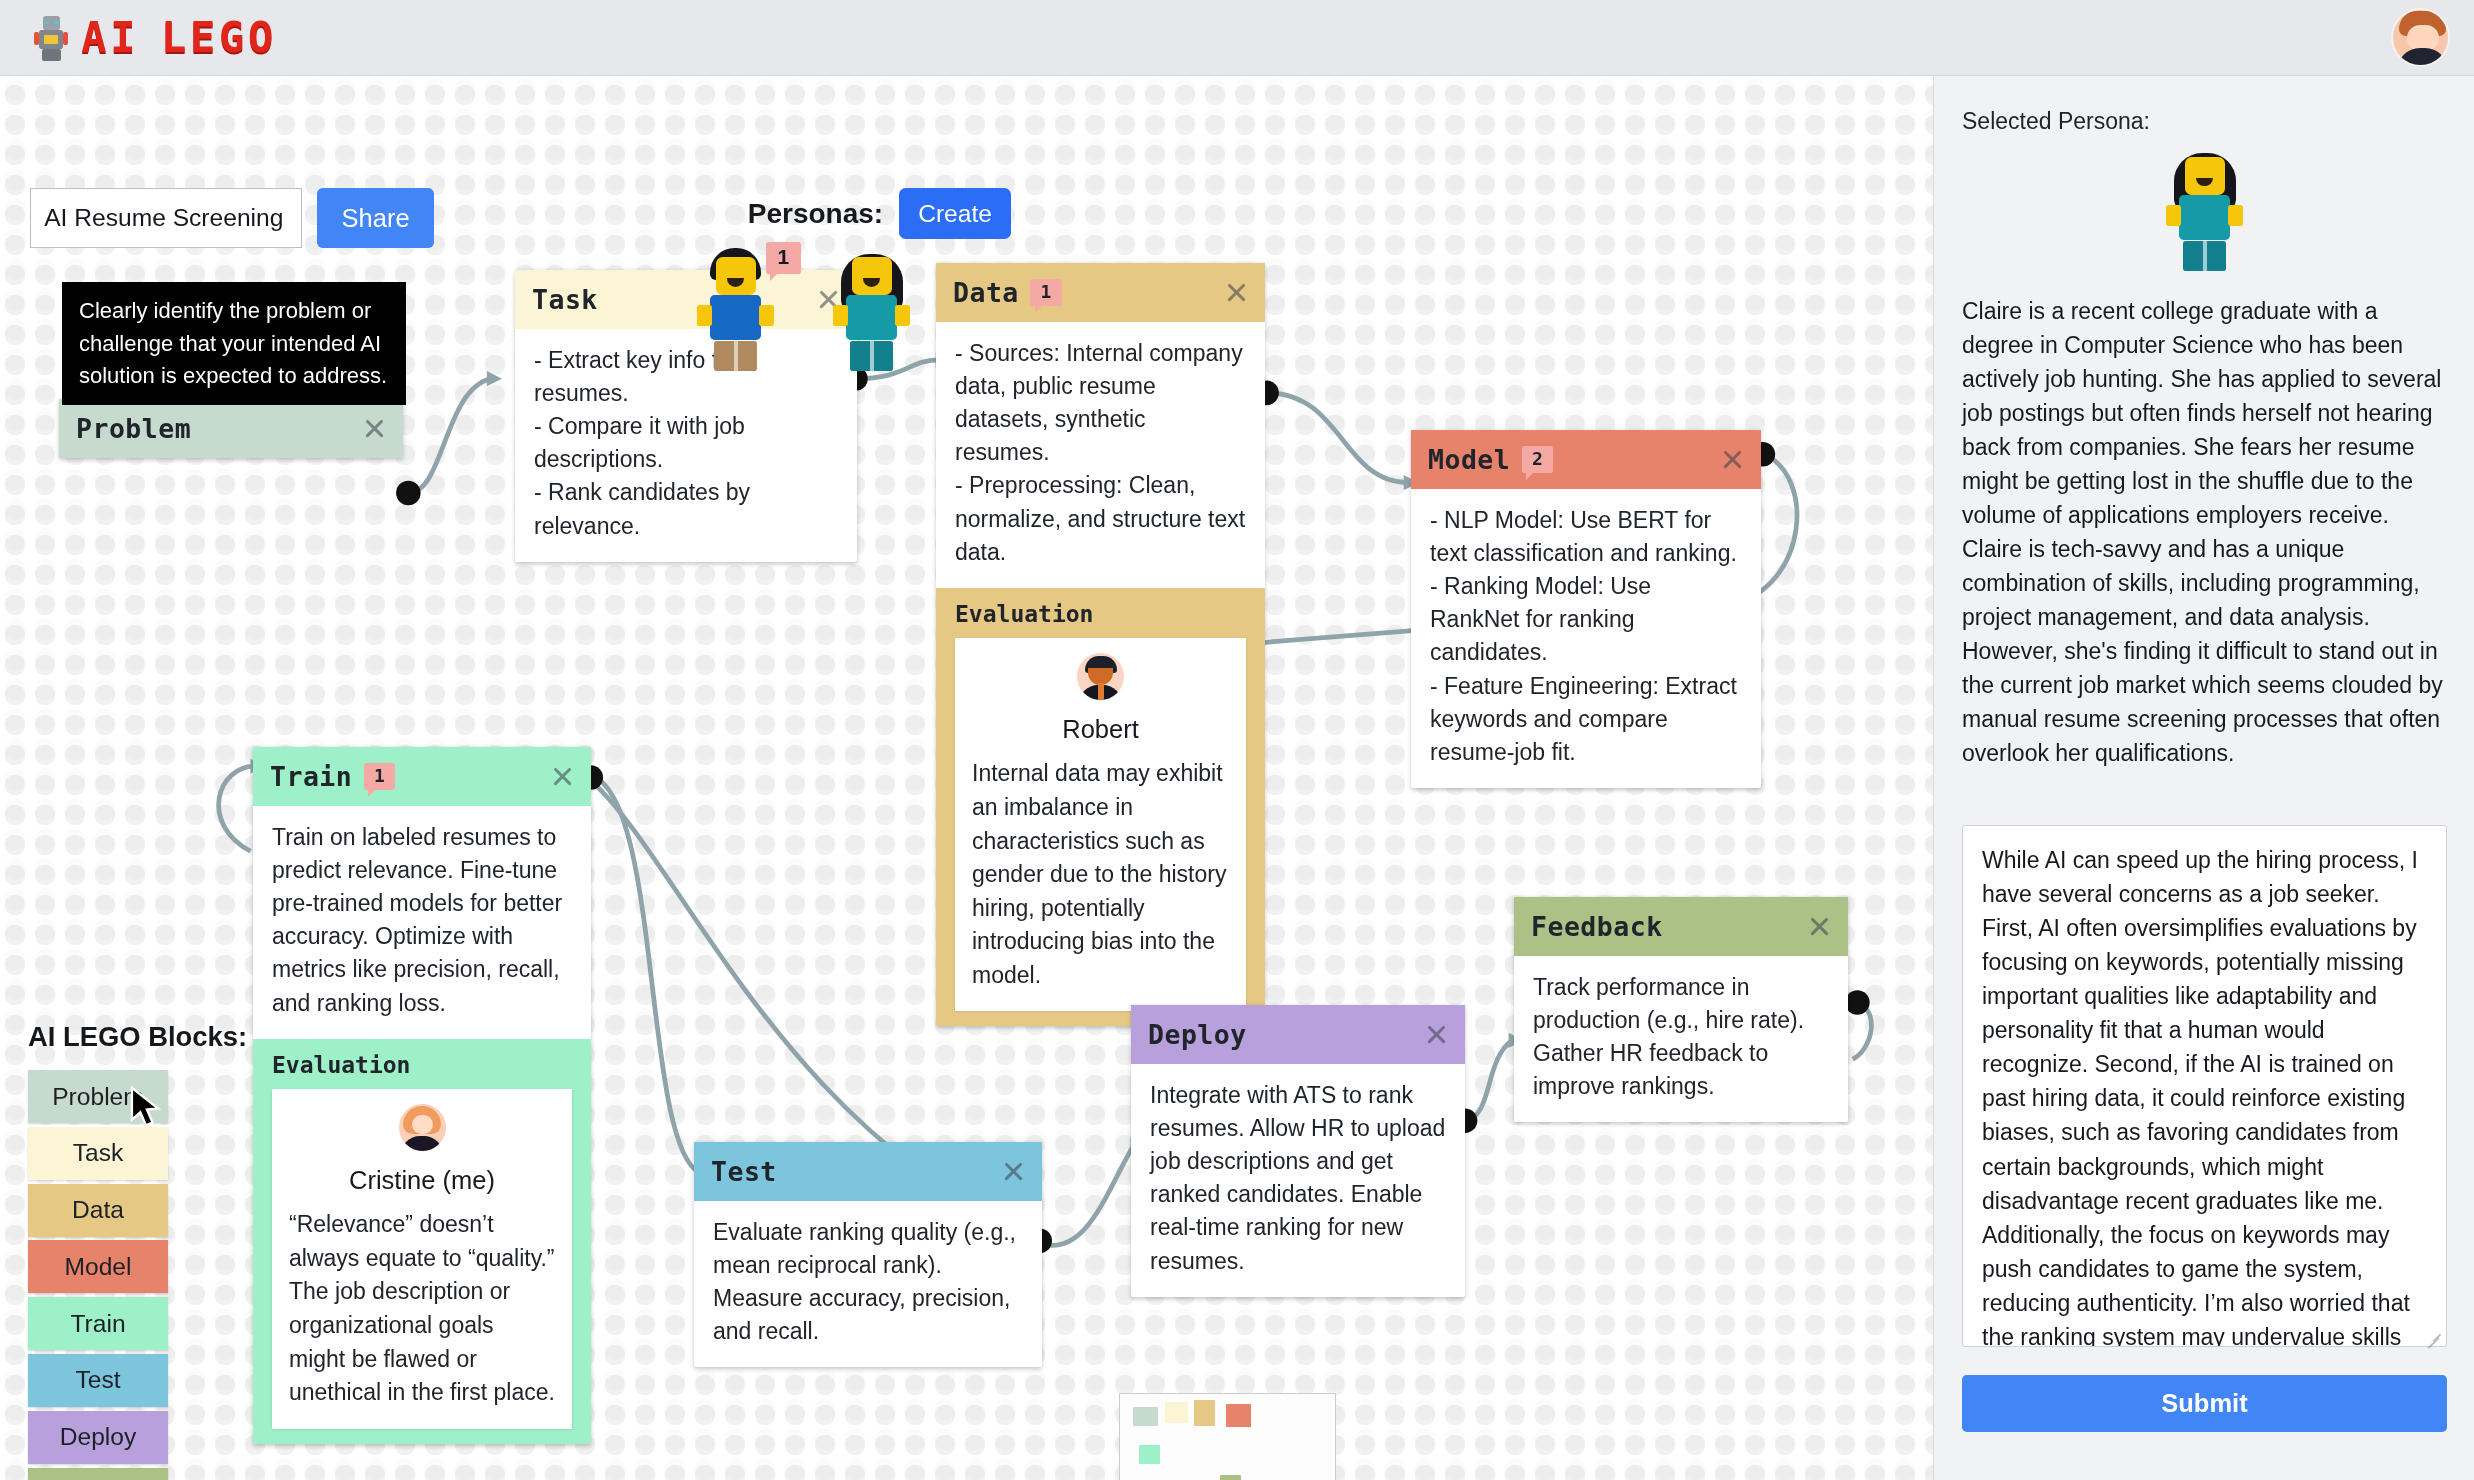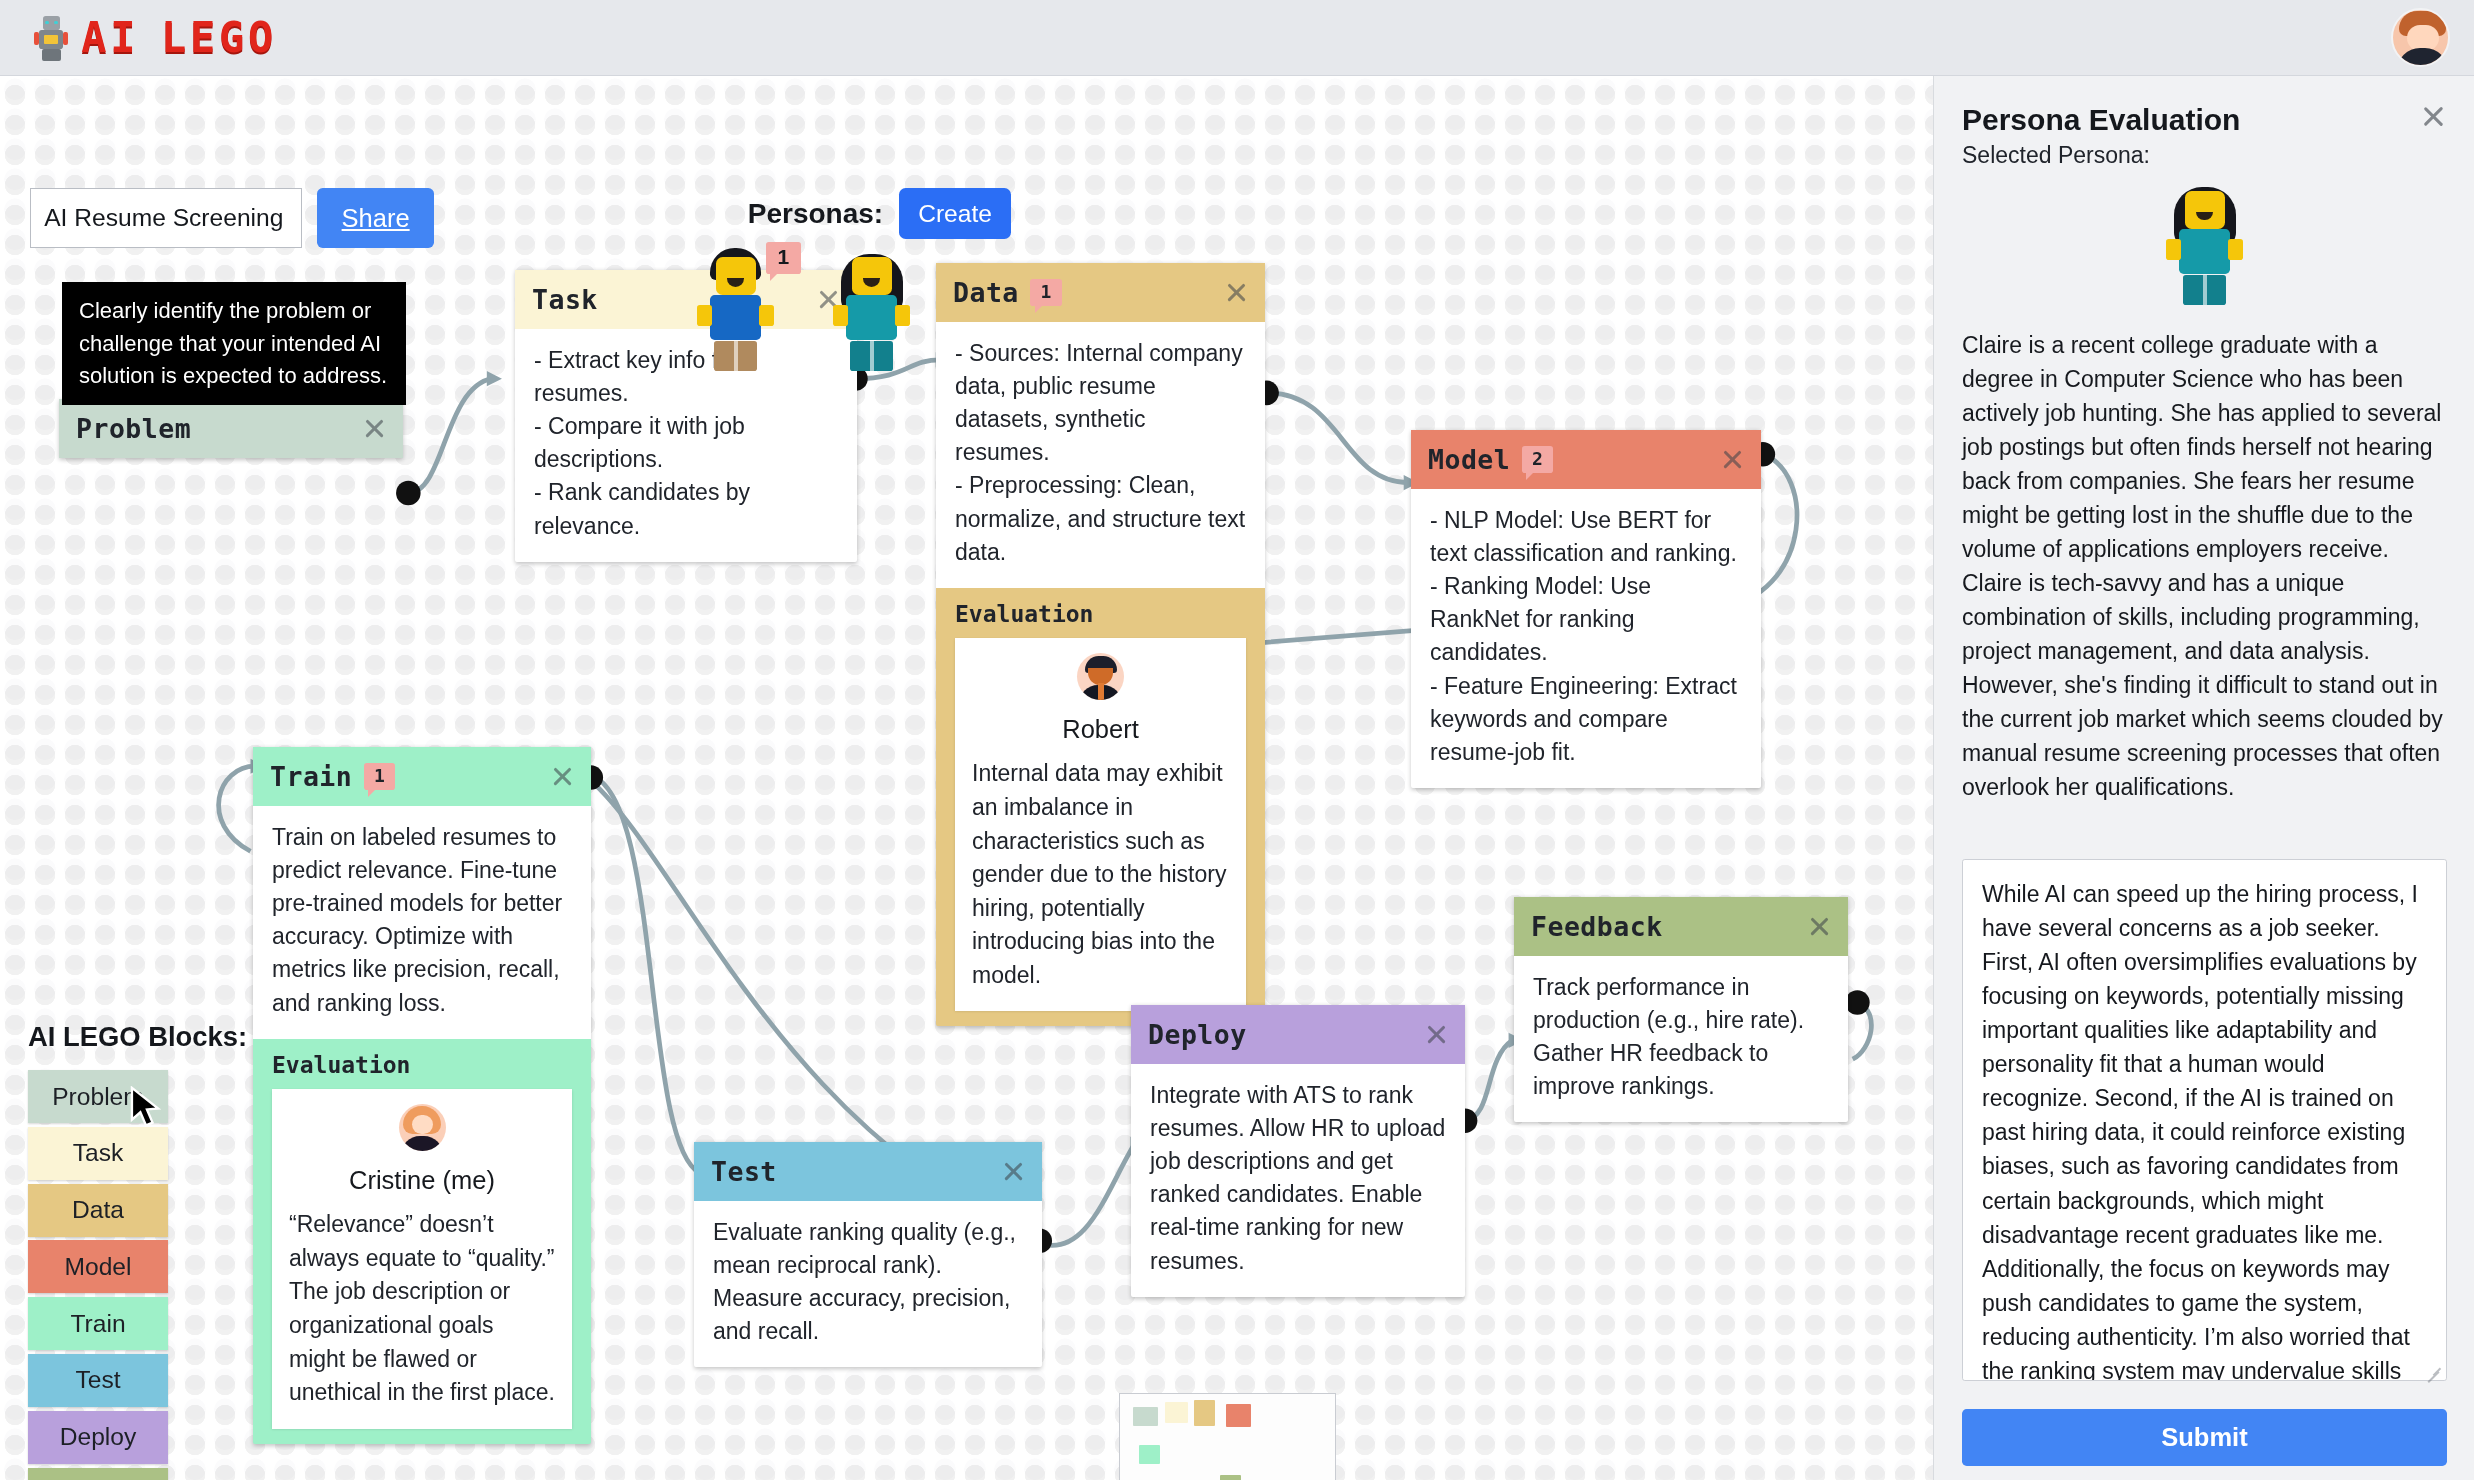--- a/index.html
+++ b/index.html
@@ -131,21 +131,20 @@
   
   .proj-row{ position:absolute; left:30px; top:112px; display:flex; gap:15px; align-items:center; z-index:20;}
   .proj-input{
     width:272px; height:60px; background:#fff; border:0.9px solid #b9bdc4;
     font-size:24.6px; padding:0 13.2px; color:#15181d; font-family:"Liberation Sans", sans-serif;
   }
   .share-btn{
     background:#4285f4; color:#fff; border:none; border-radius:5.7px;
     font-size:25.5px; padding:0 24.6px; height:60px; cursor:pointer;
     font-family:"Liberation Sans", sans-serif;
-    text-decoration:underline;
   }
 
   
   .personas{ position:absolute; right:922px; top:112px; display:flex; align-items:center; gap:16px; z-index:20;}
   .personas-label{ font-size:28px; font-weight:700; color:#15181d; }
   .create-btn{
     background:#2b6ef5; color:#fff; border:none; border-radius:6.6px;
     font-size:24.6px; padding:0 19px; height:51px; cursor:pointer;
     font-family:"Liberation Sans", sans-serif;
   }
@@ -440,24 +439,20 @@
       <div class="mm" style="left:45px;  top:7.6px;   width:23px; height:21px; background:#fbf4d5;"></div>
       <div class="mm" style="left:74px;  top:5.7px;   width:21px; height:26.5px; background:#e5c883;"></div>
       <div class="mm" style="left:106px; top:9.5px;  width:24.6px; height:23px; background:#e8836b;"></div>
       <div class="mm" style="left:19px;  top:51px;  width:21px; height:19px; background:#9ef0c8;"></div>
 
       <div class="mm" style="left:100px; top:81px;  width:21px; height:19px; background:#abc185;"></div>
     </div>
   </div>
 
   <div class="panel">
-    <div class="panel-head">
-      <span class="panel-title">Persona Evaluation</span>
-      <span class="panel-x"></span>
-    </div>
     <div class="panel-sub">Selected Persona:</div>
 
     <div class="panel-fig fig">
       <div class="f-hairlong" style="background:#15161c"></div>
       <div class="f-head"></div>
         <div class="f-smile"></div>
       <div class="f-torso" style="background:#159aa8"></div>
       <div class="f-arm l"></div>
         <div class="f-arm r"></div>
       <div class="f-legs" style="background:#12808d"></div>

